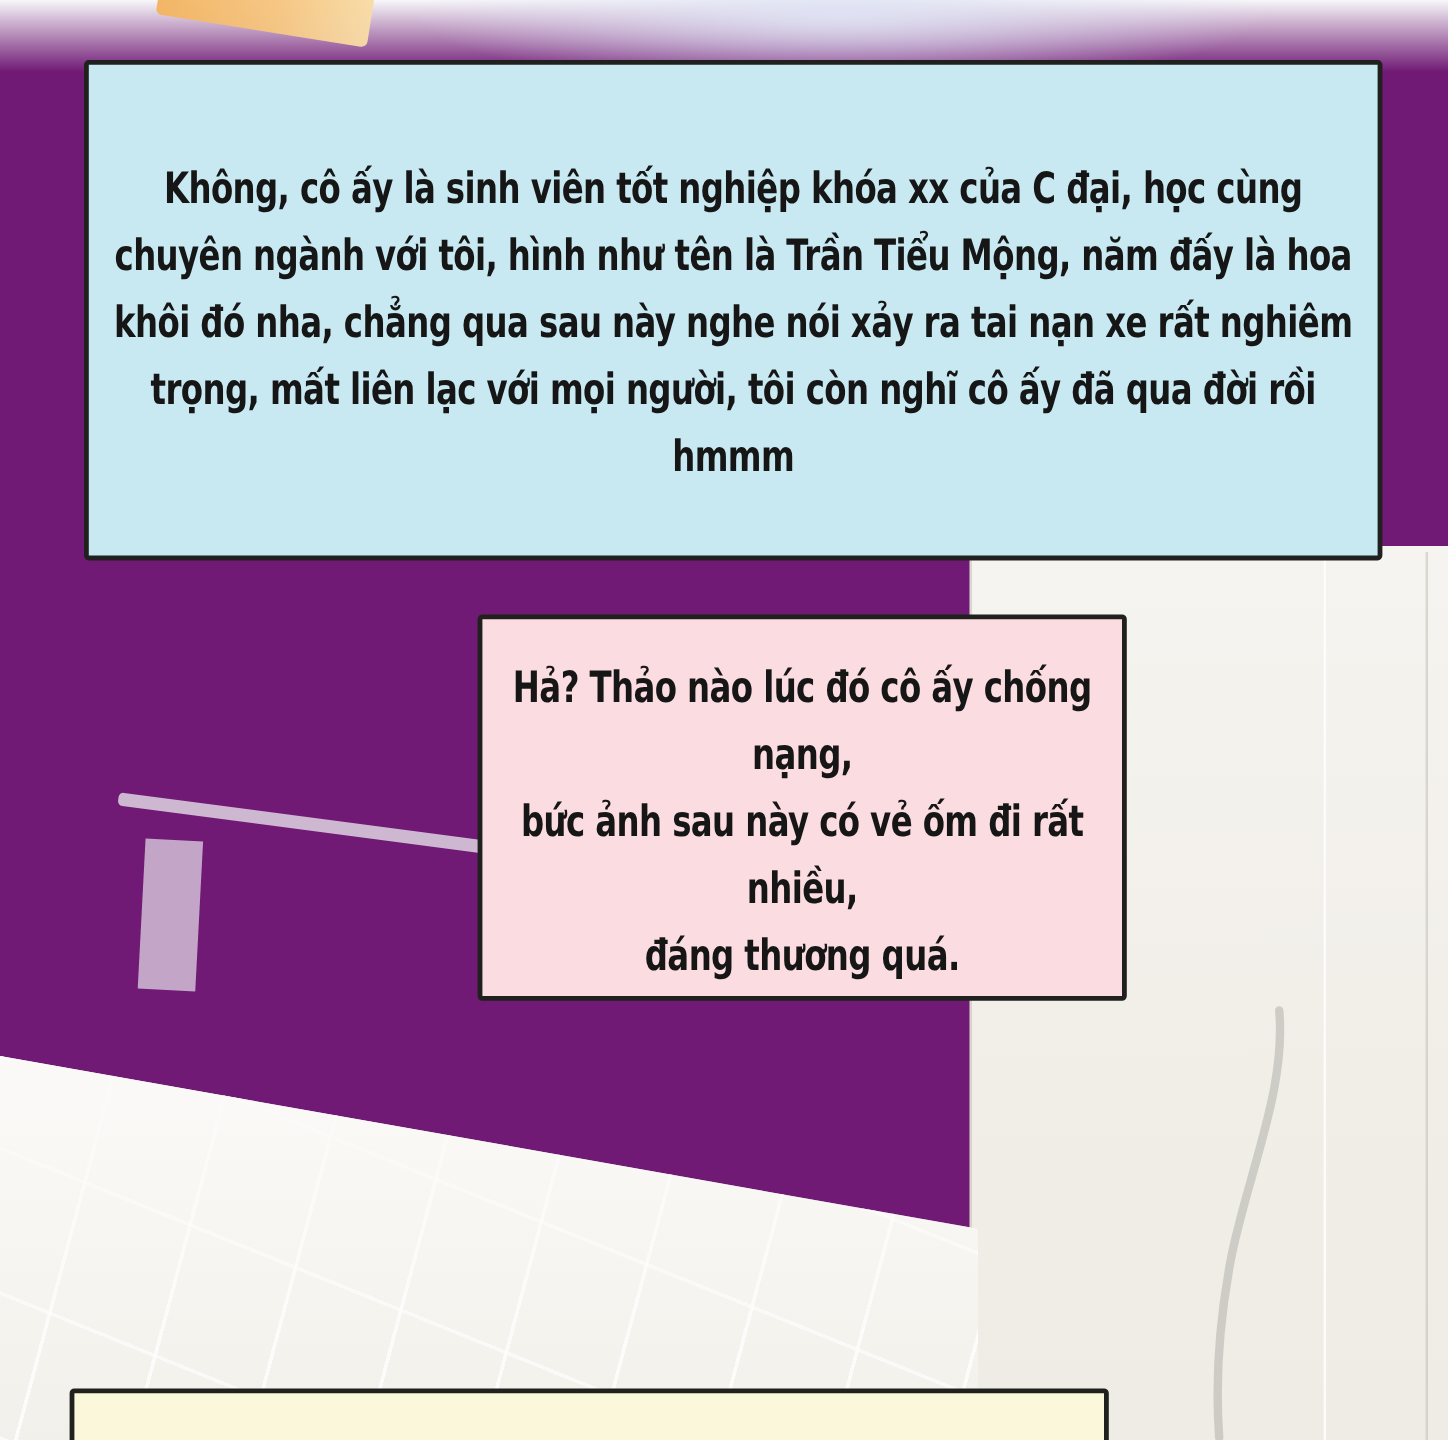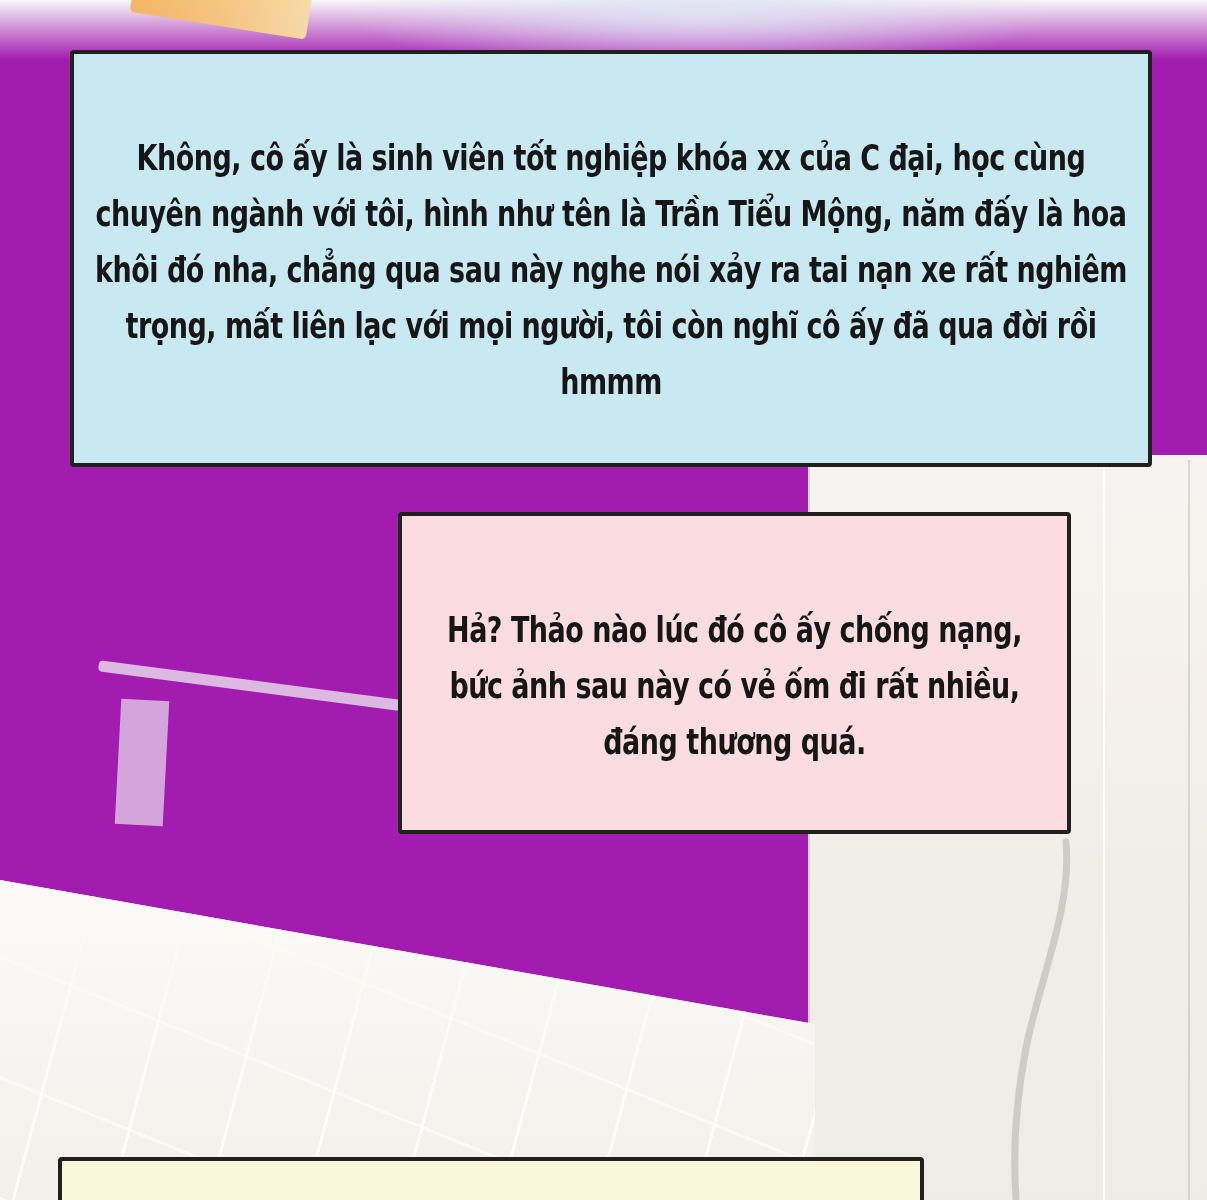--- a/index.html
+++ b/index.html
@@ -5,21 +5,21 @@
   html, body {
     margin: 0;
     padding: 0;
     background: #ffffff;
   }
   .page {
     position: relative;
     width: 1207px;
     height: 1200px;
     overflow: hidden;
-    background: #a21caf;
+    background: #701a75;
     font-family: "DejaVu Sans", sans-serif;
   }
 
   
   .bg-top-strip {
     position: absolute; left: 0; top: 0; width: 1207px; height: 60px;
     background: linear-gradient(to bottom, #f7f7f9, rgba(247,247,249,0));
   }
   .bg-top-glow {
     position: absolute; left: 340px; top: -55px; width: 720px; height: 130px;
@@ -80,21 +80,21 @@
     display: flex;
     align-items: center;
     justify-content: center;
   }
   .bubble-blue {
     left: 70px; top: 50px; width: 1082px; height: 417px;
     background: #c8e9f2;
     padding-top: 22px;
   }
   .bubble-pink {
-    left: 398px; top: 512px; width: 673px; height: 322px;
+    left: 398px; top: 512px; width: 541px; height: 322px;
     background: #fadce1;
     padding-top: 26px;
   }
   .bubble-yellow {
     left: 58px; top: 1157px; width: 866px; height: 70px;
     background: #faf7da;
     border-radius: 4px 4px 0 0;
   }
   .bubble-text {
     white-space: pre-line;

